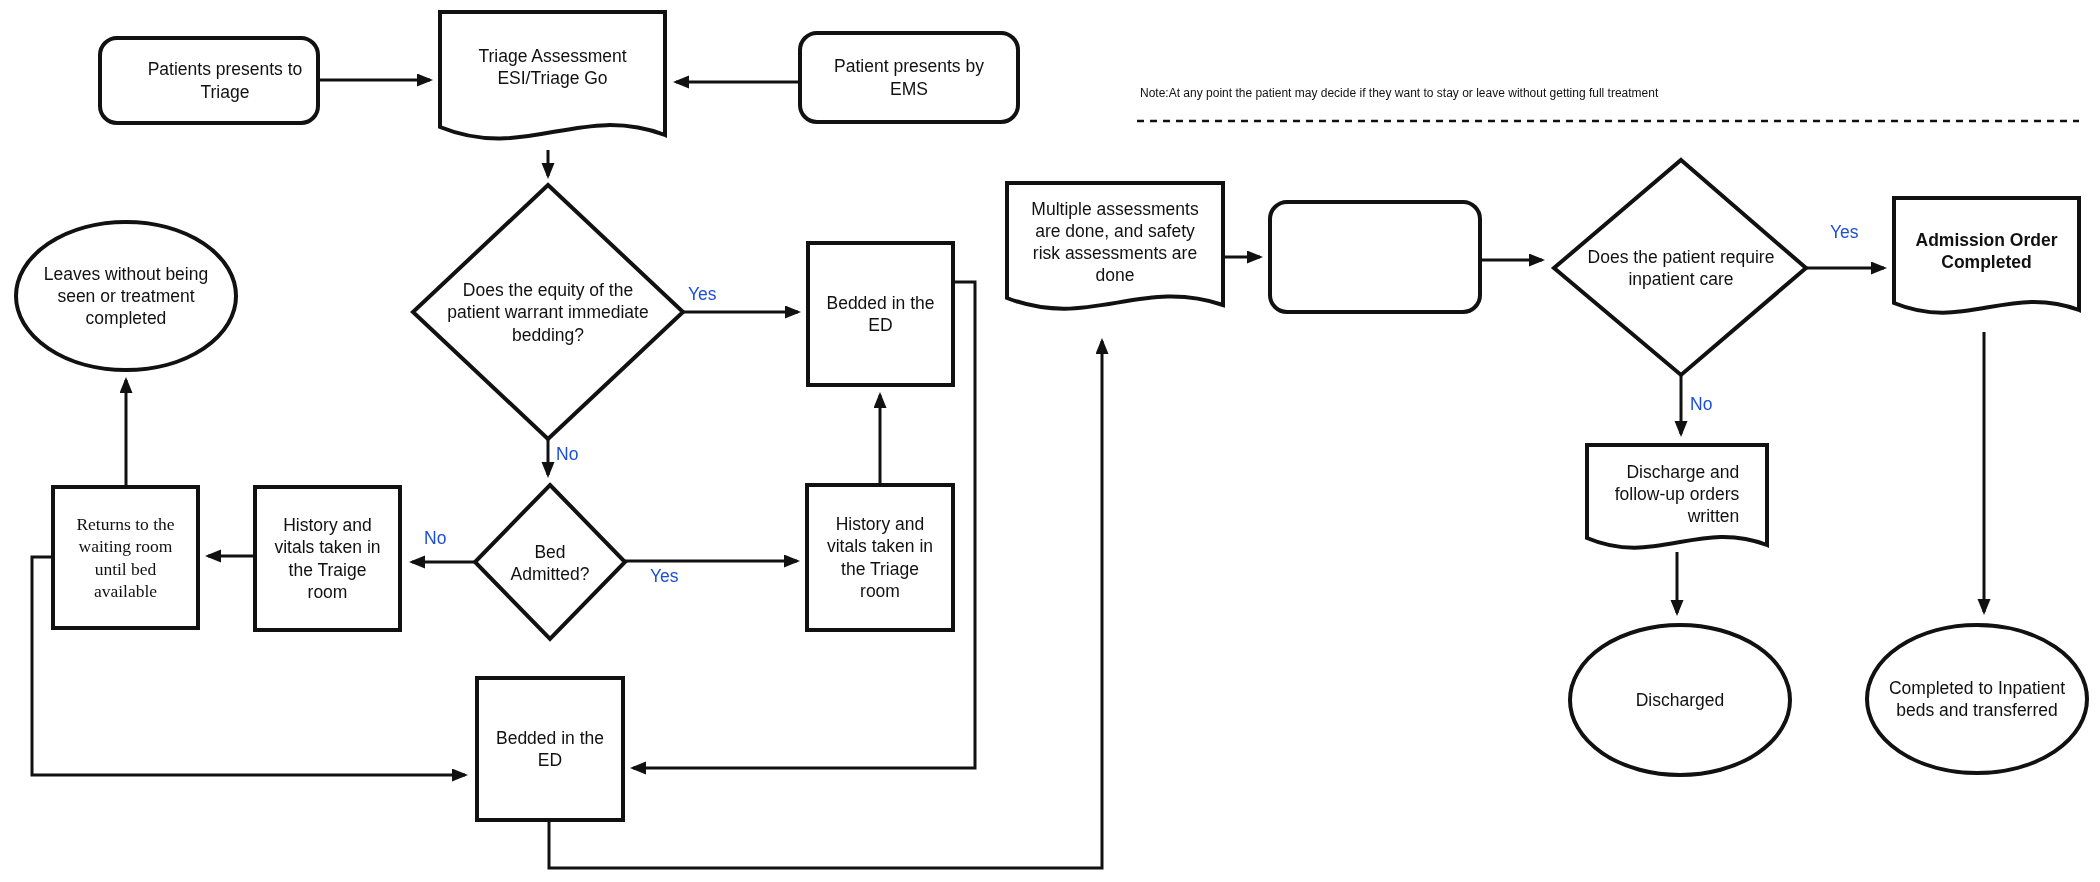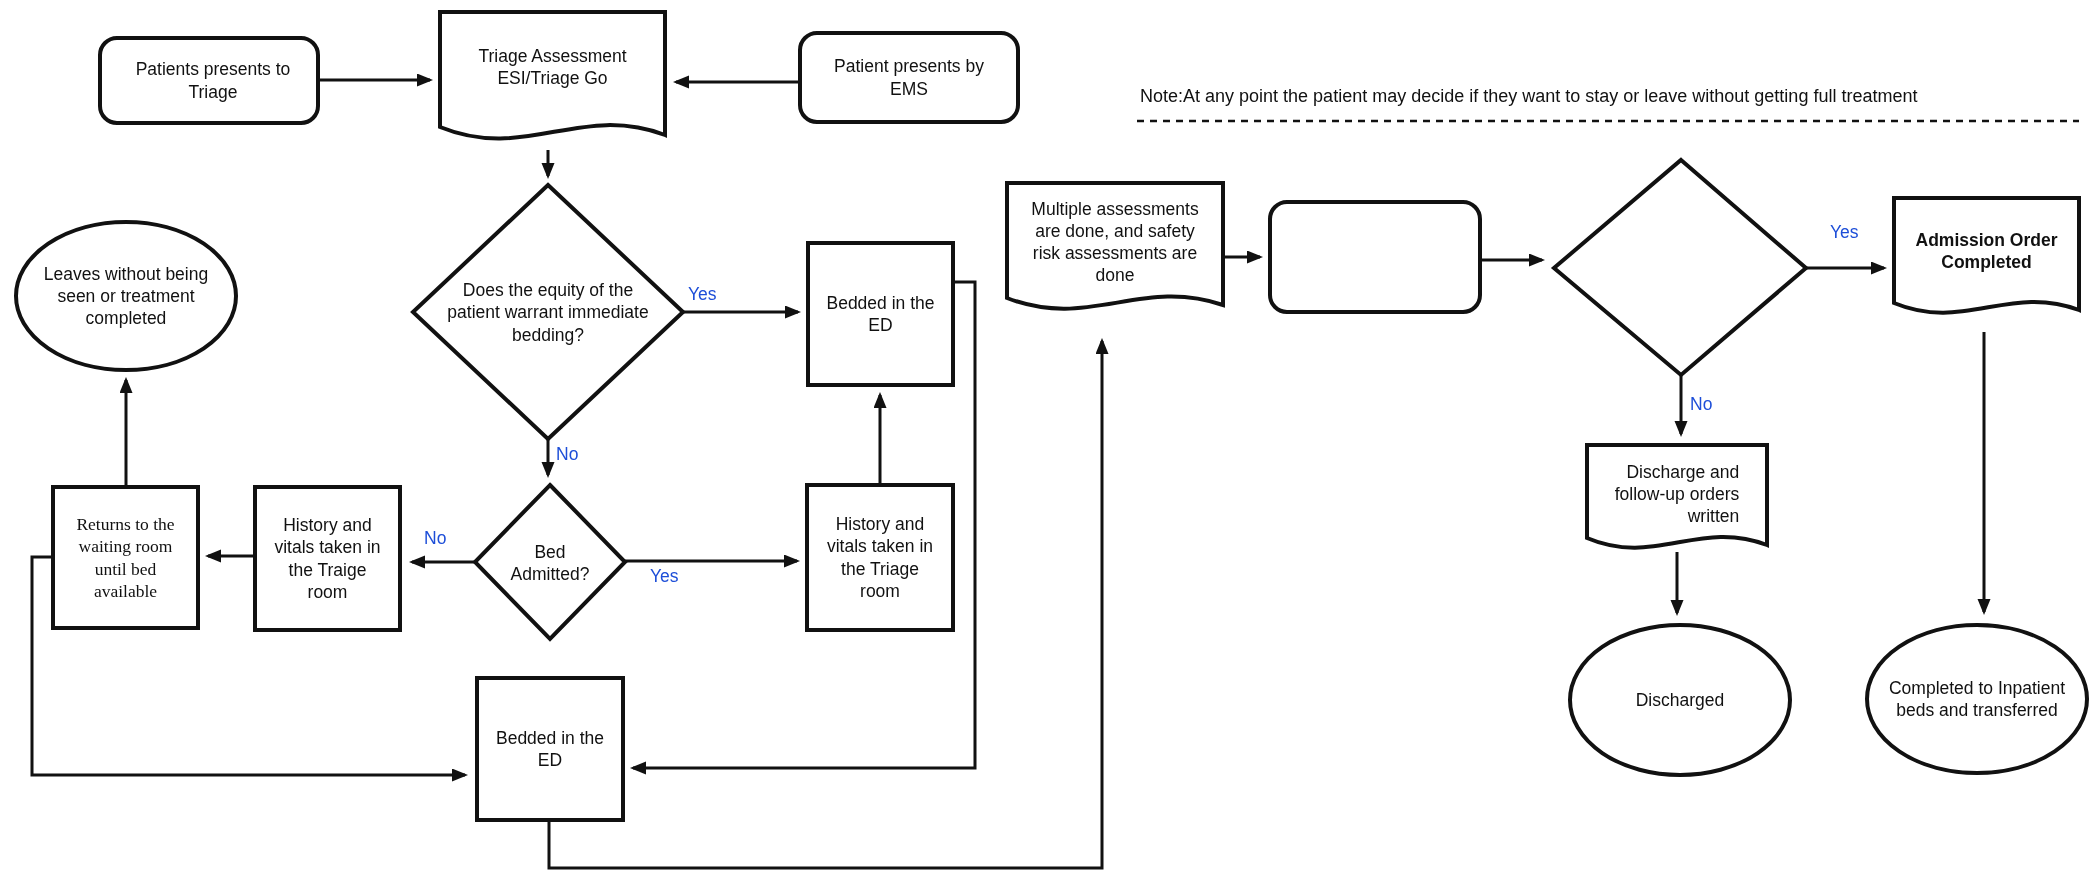--- a/index.html
+++ b/index.html
@@ -38,21 +38,21 @@
     font-size: 17.5px;
     color: #1d4ed8;
     white-space: nowrap;
     pointer-events: none;
   }
   .note {
     position: absolute;
     left: 1140px;
     top: 86px;
     width: 944px;
-    font-size: 18px;
+    font-size: 12px;
     text-align: left;
     color: #111111;
     white-space: nowrap;
   }
 </style>
 </head>
 <body>
 
 <div id="canvas">
 
@@ -104,21 +104,21 @@
       <polygon points="1681,160 1806,268 1681,375 1554,268"></polygon>
       <path d="M1894,198 H2079 V310 C2009,284 1964,332 1894,303 Z"></path>
       <path d="M1587,445 H1767 V545 C1699,519 1655,567 1587,538 Z"></path>
       <ellipse cx="1680" cy="700" rx="110" ry="75"></ellipse>
       <ellipse cx="1977" cy="699" rx="110" ry="74"></ellipse>
     </g>
   </svg>
 
   <div class="note">Note:At any point the patient may decide if they want to stay or leave without getting full treatment</div>
 
-  <div class="lbl" style="left:104px; top:38px;  width:218px; height:85px;">Patients presents to
+  <div class="lbl" style="left:116px; top:38px;  width:218px; height:85px;">Patients presents to
 Triage</div>
   <div class="lbl" style="left:440px; top:18px;  width:225px; height:98px;">Triage Assessment
 ESI/Triage Go</div>
   <div class="lbl" style="left:800px; top:33px;  width:218px; height:89px;">Patient presents by
 EMS</div>
   <div class="lbl" style="left:408px; top:240px; width:280px; height:145px;">Does the equity of the
 patient warrant immediate
 bedding?</div>
   <div class="lbl" style="left:808px; top:243px; width:145px; height:142px;">Bedded in the
 ED</div>
@@ -138,20 +138,22 @@
   <div class="lbl" style="left:807px; top:485px; width:146px; height:145px;">History and
 vitals taken in
 the Triage
 room</div>
   <div class="lbl" style="left:477px; top:678px; width:146px; height:142px;">Bedded in the
 ED</div>
   <div class="lbl" style="left:1007px; top:186px; width:216px; height:112px;">Multiple assessments
 are done, and safety
 risk assessments are
 done</div>
+  <div class="lbl" style="left:1544px; top:225px; width:274px; height:86px;">Does the patient require
+inpatient care</div>
   <div class="lbl" style="left:1894px; top:202px; width:185px; height:98px;font-weight:bold;">Admission Order
 Completed</div>
   <div class="lbl" style="left:1587px; top:449px; width:180px; height:90px;text-align:right;">Discharge and
 follow-up orders
 written</div>
   <div class="lbl" style="left:1570px; top:652px; width:220px; height:96px;">Discharged</div>
   <div class="lbl" style="left:1862px; top:651px; width:230px; height:96px;">Completed to Inpatient
 beds and transferred</div>
 
   <div class="elbl" style="left:688px;  top:284px;">Yes</div>

